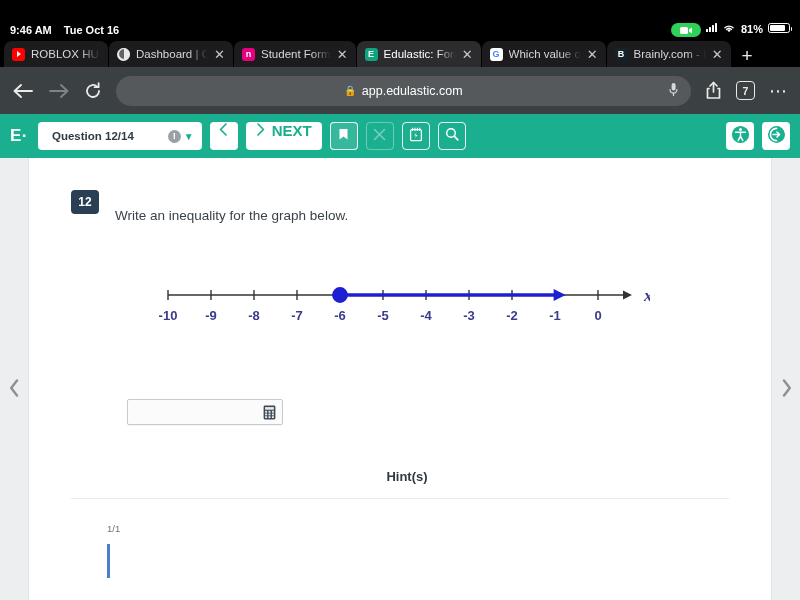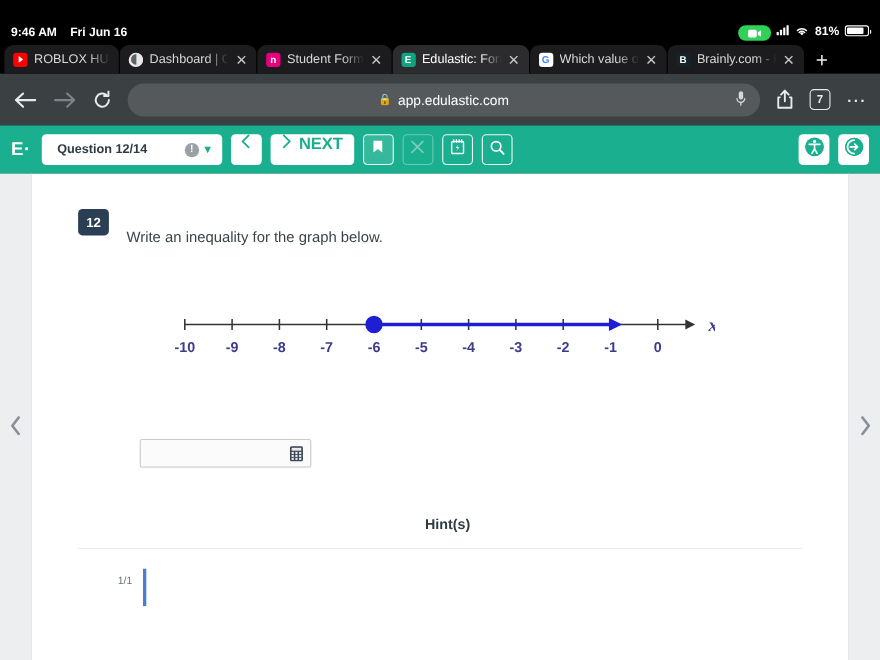--- a/index.html
+++ b/index.html
@@ -146,41 +146,41 @@
   .answer-box {
     width:156px; height:26px; background:#fbfbfb; border:1px solid #c8cbce;
     border-radius:2px; display:flex; align-items:center; justify-content:flex-end;
     padding-right:6px; box-shadow: 0 1px 0 rgba(0,0,0,.04);
   }
   .calc-ico { width:13px;height:15px; }
 
   .hints { margin-top: 44px; }
   .hints-title { color:#2f3a44; font-size:13px; font-weight:700; padding-left:14px; }
   .hints-rule { height:1px; background:#e7e9eb; margin-top:14px; }
-  .hint-row { display:flex; align-items:flex-start; gap:10px; padding: 18px 0 0 36px; }
+  .hint-row { display:flex; align-items:flex-start; gap:10px; padding: 18px 0 0 36px; flex-direction: column; }
   .hint-idx { color:#6b7277; font-size:9.5px; padding-top:6px; }
   .hint-bar { width:3px; align-self:stretch; background:#4a7fd0; min-height:34px; }
   .hint-text { color:#3b434a; font-size:13px; padding: 5px 0 0 14px; }
   .hint-text b { font-weight:700; }
 
   .scrollthumb {
     position:absolute; right:56px; bottom:9px; width:64px; height:3px;
     background:#dcdfe2; border-radius:2px;
   }
   .bottomline { position:absolute; left:0; right:0; bottom:0; height:2px; background:#cfd3d7; }
 </style>
 </head>
 <body>
 
 <div class="screen">
 
   <div class="statusbar">
     <div class="sb-left">
       <span>9:46 AM</span>
-      <span>Fri Jun 16</span>
+      <span>Tue Oct 16</span>
     </div>
     <div class="sb-right">
       <span class="rec-pill">
         <svg width="12" height="9" viewBox="0 0 12 9">
             <rect x="0" y="1" width="8" height="7" rx="1.6" fill="#fff"></rect>
             <path d="M9 3.4 L12 1.6 L12 7.4 L9 5.6 Z" fill="#fff"></path>
           </svg>
       </span>
       <span class="sig">
           <i></i>

